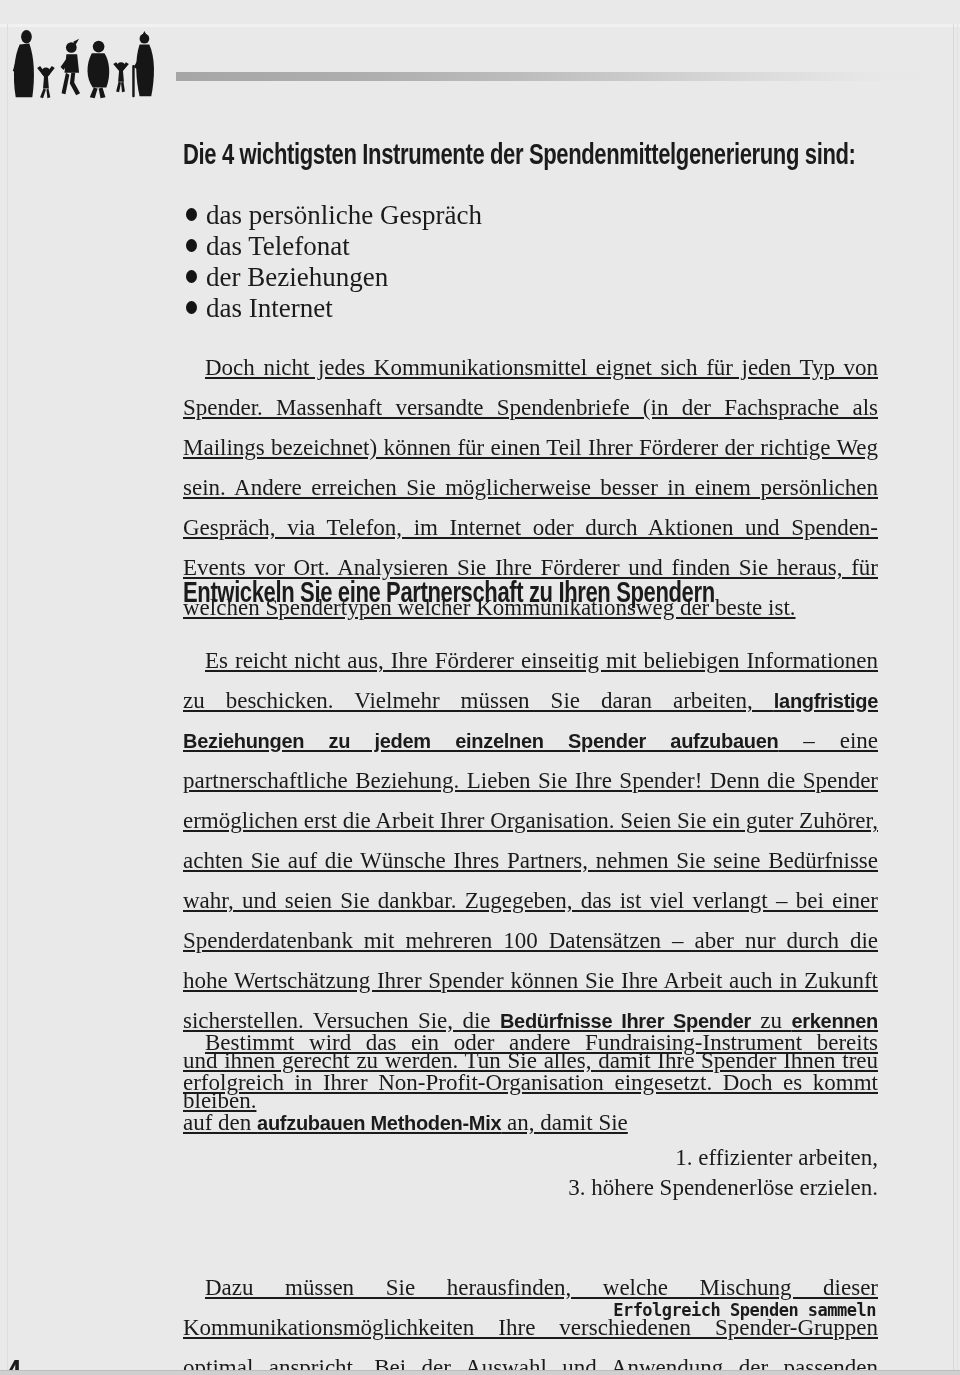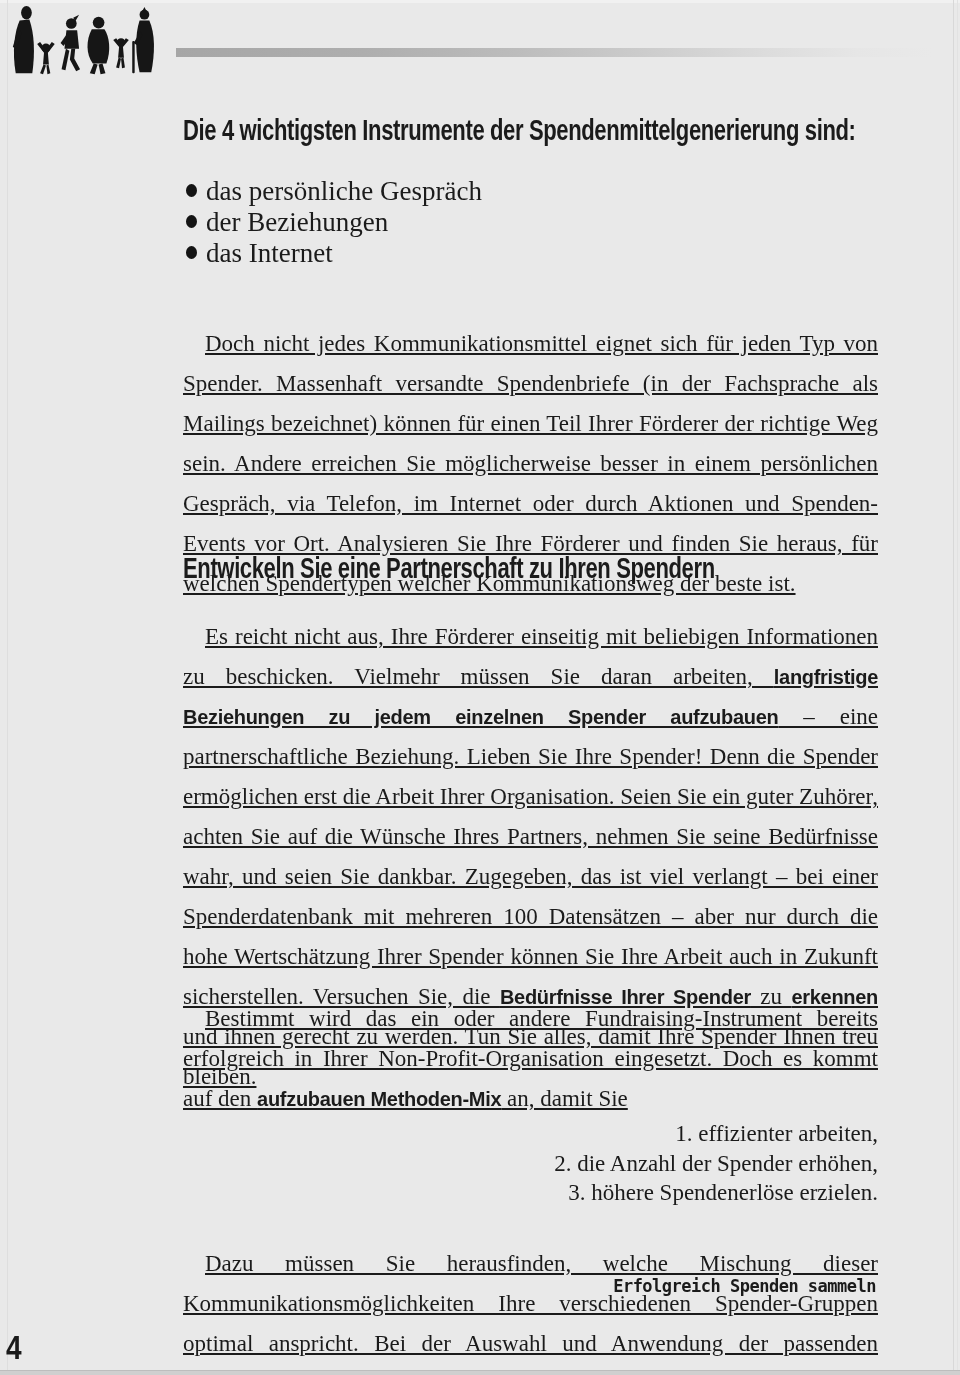--- a/index.html
+++ b/index.html
@@ -5,21 +5,21 @@
   html, body { margin: 0; padding: 0; }
   body {
     width: 960px; height: 1375px;
     background: #e9e9e9;
     position: relative;
     overflow: hidden;
     font-family: "Liberation Serif", serif;
     color: #1b1b1b;
     -webkit-font-smoothing: antialiased;
   }
-  .page { position: absolute; inset: 0; }
+  .page { position: absolute; inset: 0; margin-top: 24px; }
 
   
   .edge-top    { position:absolute; left:0; top:0; width:100%; height:3px; background:#f1f1f1; }
   .edge-bottom { position:absolute; left:0; bottom:0; width:100%; height:4px; background:#cfcfcf; border-top:1px solid #bdbdbd; }
   .edge-left   { position:absolute; left:7px; top:0; width:1px; height:100%; background:#dedede; }
   .edge-right1 { position:absolute; left:953px; top:0; width:1px; height:100%; background:#d8d8d8; }
   .edge-right2 { position:absolute; left:957px; top:0; width:1px; height:100%; background:#e2e2e2; }
 
   .logo { position:absolute; left:4px; top:4px; width:158px; height:78px; }
 
@@ -131,39 +131,42 @@
 
   <div class="col h-sans" style="top:114px;">Die 4 wichtigsten Instrumente der Spendenmittelgenerierung sind:</div>
 
   <div class="col bullets" style="top:176px;">
     <div class="bullet-row">
       <span class="bullet-dot"></span>
       <span>das persönliche Gespräch</span>
     </div>
     <div class="bullet-row">
       <span class="bullet-dot"></span>
+      <span>das Telefonat</span>
+    </div>
+    <div class="bullet-row">
+      <span class="bullet-dot"></span>
       <span>der Beziehungen</span>
     </div>
     <div class="bullet-row">
       <span class="bullet-dot"></span>
       <span>das Internet</span>
     </div>
   </div>
 
   <div class="col body-text indent" style="top:324px;">Doch nicht jedes Kommunikationsmittel eignet sich für jeden Typ von Spender. Massenhaft versandte Spendenbriefe (in der Fachsprache als Mailings bezeichnet) können für einen Teil Ihrer Förderer der richtige Weg sein. Andere erreichen Sie möglicherweise besser in einem persönlichen Gespräch, via Telefon, im Internet oder durch Aktionen und Spenden-Events vor Ort. Analysieren Sie Ihre Förderer und finden Sie heraus, für welchen Spendertypen welcher Kommunikationsweg der beste ist.</div>
 
   <div class="col h-sans" style="top:552px;">Entwickeln Sie eine Partnerschaft zu Ihren Spendern</div>
 
   <div class="col body-text indent" style="top:617px;"><span>Es reicht nicht aus, Ihre Förderer einseitig mit beliebigen Informationen zu beschicken. Vielmehr müssen Sie daran arbeiten, </span><span class="bs">langfristige Beziehungen zu jedem einzelnen Spender aufzubauen</span><span> – eine partnerschaftliche Beziehung. Lieben Sie Ihre Spender! Denn die Spender ermöglichen erst die Arbeit Ihrer Organisation. Seien Sie ein guter Zuhörer, achten Sie auf die Wünsche Ihres Partners, nehmen Sie seine Bedürfnisse wahr, und seien Sie dankbar. Zugegeben, das ist viel verlangt – bei einer Spenderdatenbank mit mehreren 100 Datensätzen – aber nur durch die hohe Wertschätzung Ihrer Spender können Sie Ihre Arbeit auch in Zukunft sicherstellen. Versuchen Sie, die </span><span class="bs">Bedürfnisse Ihrer Spender</span><span> zu </span><span class="bs">erkennen</span><span> und ihnen gerecht zu werden. Tun Sie alles, damit Ihre Spender Ihnen treu bleiben.</span></div>
 
   <div class="col" style="top:999px;">
     <div class="body-text indent"><span>Bestimmt wird das ein oder andere Fundraising-Instrument bereits erfolgreich in Ihrer Non-Profit-Organisation eingesetzt. Doch es kommt auf den </span><span class="bs">aufzubauen Methoden-Mix</span><span> an, damit Sie</span></div>
     <div class="num-list">
       <div>1. effizienter arbeiten,</div>
-      <div>2. die Anzahl der Spender erhöhen,</div>
       <div>3. höhere Spendenerlöse erzielen.</div>
     </div>
   </div>
 
   <div class="col body-text indent" style="top:1244px;">Dazu müssen Sie herausfinden, welche Mischung dieser Kommunikationsmöglichkeiten Ihre verschiedenen Spender-Gruppen optimal anspricht. Bei der Auswahl und Anwendung der passenden Fundraising-Instrumente soll Ihnen dieser Spezial-Report behilflich sein.</div>
 
   <div class="footer-num">4</div>
   <div class="footer-title">Erfolgreich Spenden sammeln</div>
 
   <div class="edge-bottom"></div>

